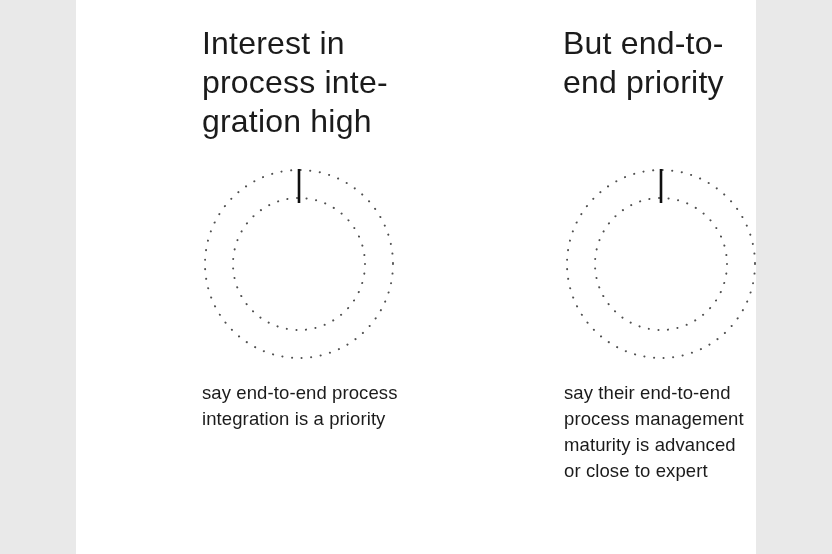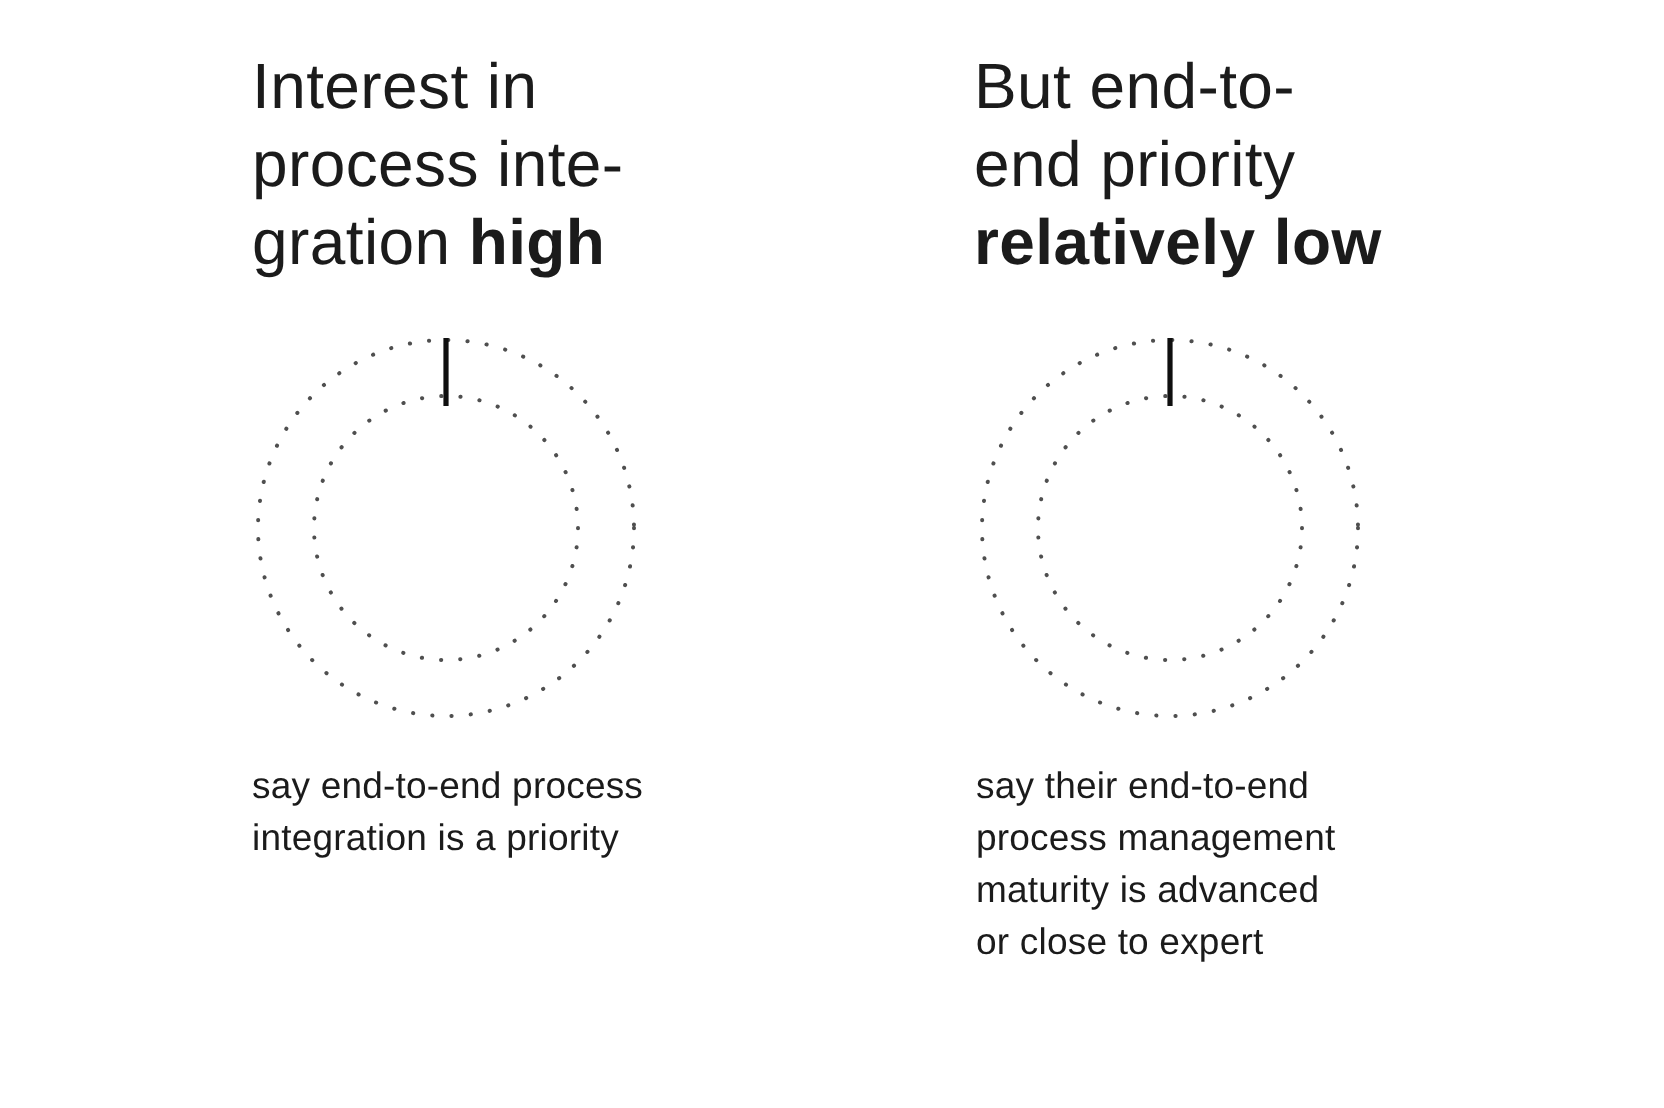--- a/index.html
+++ b/index.html
@@ -4,38 +4,38 @@
 <style>
   :root{
     --text:#1b1b1b;
     --dot:#4f4f4f;
     --tick:#0f0f0f;
     --bg:#ffffff;
   }
   html,body{margin:0;padding:0;background:#e9e9e9;}
   .stage{
     position:relative;
-    width:832px;height:554px;
+    width:680px;height:554px;
     background:var(--bg);
     margin:0 auto;
     font-family:"Liberation Sans", sans-serif;
     color:var(--text);
     overflow:hidden;
   }
   .heading{
     position:absolute;
     margin:0;
     font-size:32px;
     line-height:39px;
     font-weight:400;
     letter-spacing:0.2px;
     white-space:pre-line;
     color:var(--text);
   }
-  .heading strong{font-weight:700;}
+  .heading strong{font-weight:400;}
   .h-left{left:126px;top:24px;}
   .h-right{left:487px;top:24px;}
   .gauge{position:absolute;}
   .g-left{left:125px;top:166px;}
   .g-right{left:487px;top:166px;}
   .ring{fill:none;stroke:var(--dot);stroke-width:2;stroke-linecap:round;}
   .ring.outer{stroke-dasharray:0.1 9.55;}
   .ring.inner{stroke-dasharray:0.1 9.54;}
   .tick{stroke:var(--tick);stroke-width:2.6;}
   .caption{
@@ -54,21 +54,21 @@
 <body>
 
 <div class="stage">
 
   <h2 class="heading h-left"><span>Interest in
 process inte-
 gration </span><strong>high</strong></h2>
 
   <h2 class="heading h-right"><span>But end-to-
 end priority
-</span><strong>relatively low</strong></h2>
+</span></h2>
 
   <svg class="gauge g-left" width="196" height="196" viewBox="0 0 196 196" aria-hidden="true">
     <circle class="ring outer" cx="98" cy="98" r="94"></circle>
     <circle class="ring inner" cx="98" cy="98" r="66"></circle>
     <line class="tick" x1="98" y1="3" x2="98" y2="37"></line>
   </svg>
 
   <svg class="gauge g-right" width="196" height="196" viewBox="0 0 196 196" aria-hidden="true">
     <circle class="ring outer" cx="98" cy="98" r="94"></circle>
     <circle class="ring inner" cx="98" cy="98" r="66"></circle>

